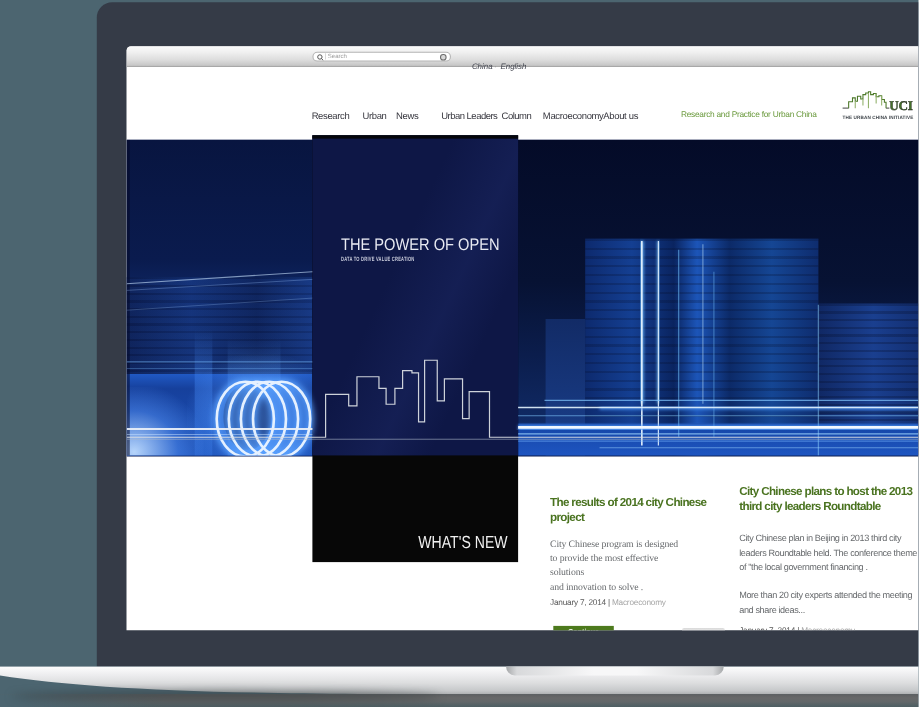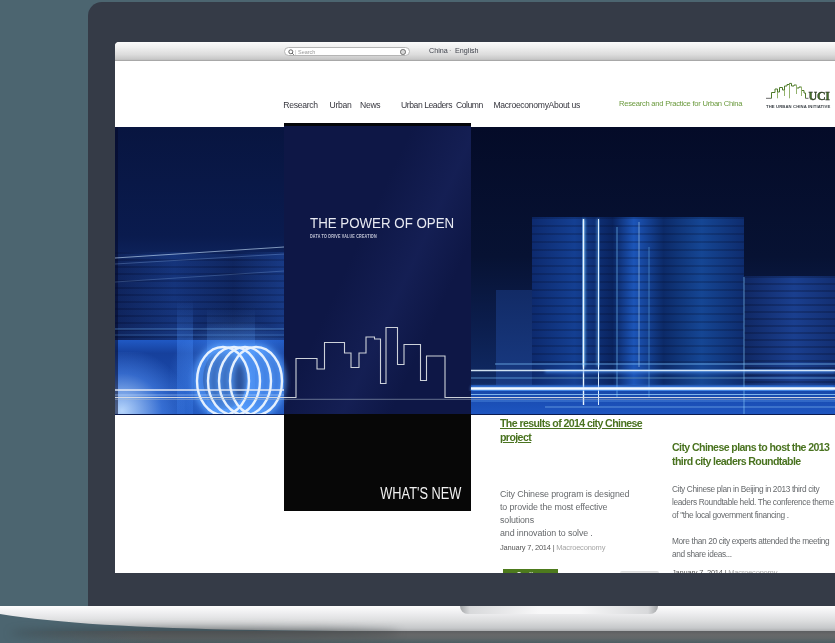--- a/index.html
+++ b/index.html
@@ -23,44 +23,44 @@
   
   #screen{left:115px;top:42px;width:720px;height:531px;background:#ffffff;overflow:hidden;border-radius:4px 0 0 0;}
   #chrome{left:0;top:0;width:720px;height:18px;border-radius:4px 0 0 0;
         background:linear-gradient(180deg,#fbfbfb 0%,#f0f0f0 30%,#dcdcdc 70%,#c8c8c8 95%,#bdbdbd 100%);
         border-bottom:1px solid #a8a8a8;}
   #pill{left:169px;top:5px;width:126px;height:9px;background:#fff;border:1px solid #b5b5b5;border-radius:6px;box-sizing:border-box;}
   #pill .ph{position:absolute;left:13px;top:1px;font-size:5.5px;color:#9a9a9a;}
   #pill .sep{position:absolute;left:10px;top:0.5px;font-size:6px;color:#bbb;}
   #rbtn{position:absolute;right:3px;top:1.2px;width:5.6px;height:5.6px;border-radius:50%;
         border:1.3px solid #6e6e6e;background:#d8d8d8;box-sizing:border-box;}
-  .lang{top:4px;font-size:7.2px;color:#41444e;}
+  .lang{top:14px;font-size:7.2px;color:#41444e;font-style:italic;}
   #langcn{left:314px;} #langdot{left:334px;color:#888;} #langen{left:340px;}
   
   .nav{top:58px;font-size:8.6px;letter-spacing:-0.3px;color:#36363e;}
   
   #brand{left:504px;top:56.5px;font-size:7.6px;font-weight:normal;letter-spacing:-0.25px;color:#6b9a3e;}
   #logo{left:648px;top:38px;}
   #logotxt{left:651px;top:61.5px;font-size:4.2px;font-weight:bold;color:#3c4248;letter-spacing:0.12px;white-space:nowrap;}
   
   #hero{left:0;top:85px;width:720px;height:288px;background:#0a1a4e;overflow:hidden;}
   
   #cbox{left:168.8px;top:81.4px;width:187.4px;height:387.6px;background:#070707;}
   #cboxnavy{position:absolute;left:0;top:0;width:100%;height:291px;background:#0e1746;border-top:3px solid #05060a;box-sizing:border-box;
       background-image:linear-gradient(115deg, rgba(26,36,90,.0) 40%, rgba(28,40,100,.45) 60%, rgba(13,20,60,.0) 75%);}
   #t1{position:absolute;left:26px;top:70.7px;font-size:21px;color:#e8eaf2;line-height:1;letter-spacing:0;}
   #t2{position:absolute;left:26px;top:91.9px;font-size:15.3px;color:#e8eaf2;line-height:1;transform:scaleX(.87);transform-origin:left top;white-space:nowrap;}
   #t3{position:absolute;left:26px;top:110.7px;font-size:5.6px;font-weight:bold;color:#c7cada;line-height:1;transform:scaleX(.66);transform-origin:left top;white-space:nowrap;letter-spacing:0.3px;}
   #wn{position:absolute;right:9.7px;top:362.2px;font-size:16px;color:#f0f0f0;line-height:1;transform:scaleX(.8);transform-origin:right top;white-space:nowrap;}
   
   .h2{font-size:10.6px;font-weight:bold;letter-spacing:-0.6px;line-height:14.4px;color:#4a7320;}
-  #h2a{left:385px;top:374px;text-decoration:underline;}
+  #h2a{left:385px;top:408px;}
   #h2b{left:557px;top:397.5px;width:170px;}
   .body{font-size:8.9px;letter-spacing:-0.12px;line-height:13px;color:#676a6d;}
-  #bod1{left:385px;top:446px;}
+  #bod1{left:385px;top:446px;font-family:Liberation Serif, serif;}
   #bod2{left:557px;top:440.5px;font-size:8.3px;letter-spacing:-0.35px;width:175px;}
   .date{font-size:7.5px;letter-spacing:-0.2px;color:#585858;}
   .date .mac{color:#a6a6a6;}
   #date1{left:385px;top:501px;}
   #date2{left:557px;top:525.5px;}
   #btn1{left:387.9px;top:526.9px;width:55.3px;height:13px;background:#4d7a1d;color:#fff;
         font-size:6.5px;font-weight:bold;text-align:center;line-height:12px;}
 </style>
 </head>
 <body>

